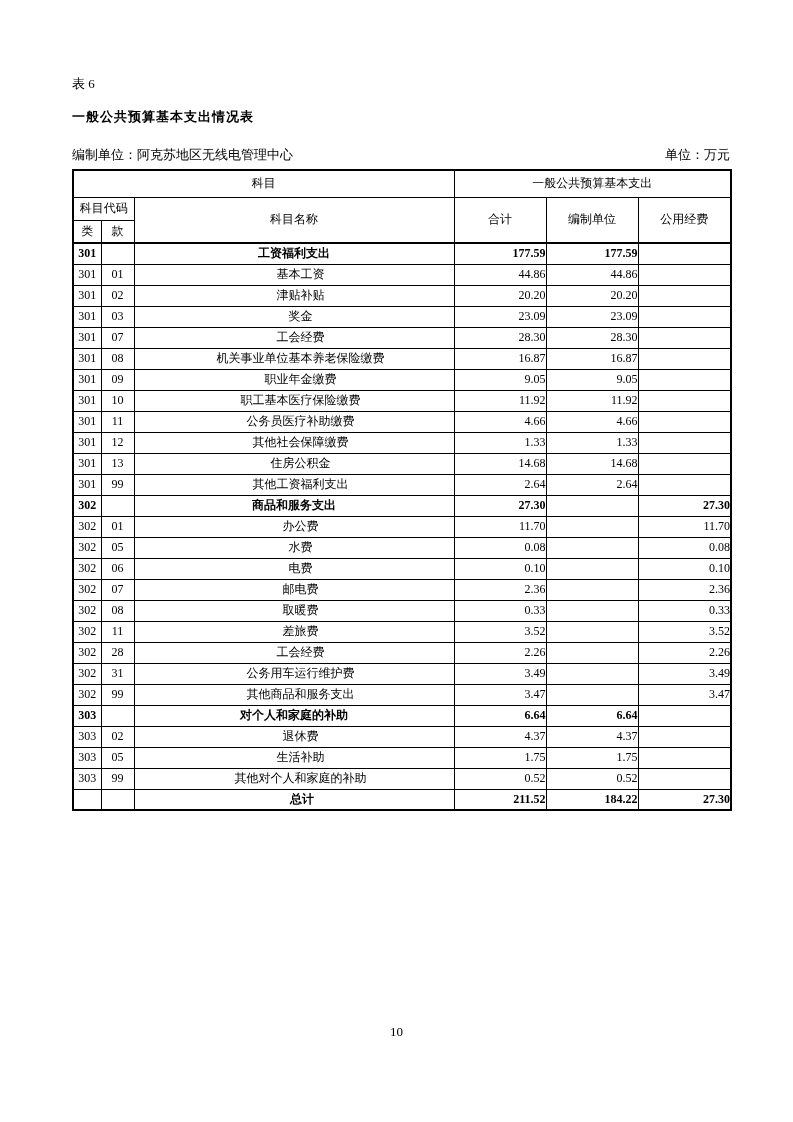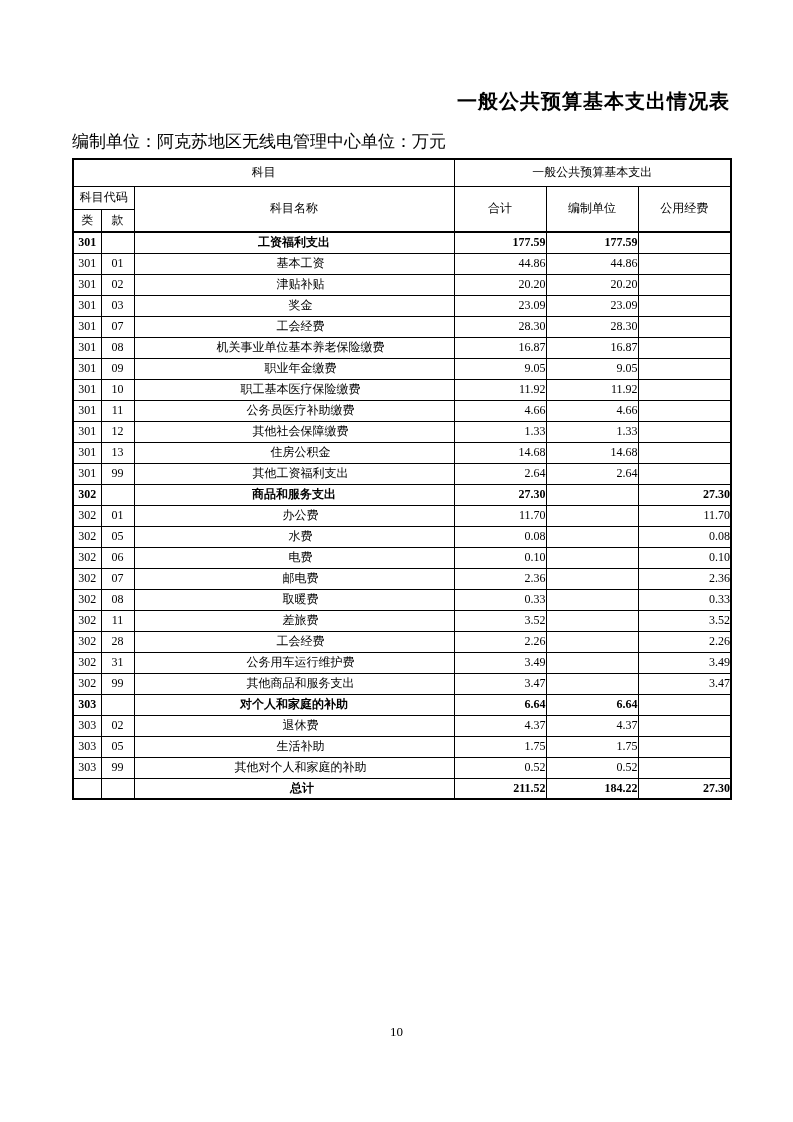--- a/index.html
+++ b/index.html
@@ -18,31 +18,31 @@
     position: relative;
     width: 793px; height: 1122px;
     padding: 76px 63px 0 72px;
   }
   .table-label {
     font-size: 13px;
     line-height: 16px;
   }
   .doc-title {
     margin: 13px 0 0 0;
-    text-align: right;
-    font-size: 20px;
+    text-align: left;
+    font-size: 13px;
     font-weight: bold;
     letter-spacing: 1px;
     line-height: 24px;
   }
   .meta-row {
     display: flex;
-    justify-content: flex-start;
+    justify-content: space-between;
     align-items: flex-end;
-    font-size: 17px;
+    font-size: 13px;
     margin-top: 17px;
     margin-bottom: 5px;
   }
   table.budget {
     border-collapse: collapse;
     table-layout: fixed;
     width: 658px;
     border: 2px solid #000;
   }
   table.budget th, table.budget td {
@@ -72,20 +72,21 @@
     top: 1024px;
     text-align: center;
     font-size: 13px;
   }
 </style>
 </head>
 <body>
 
 <div class="page">
 
+  <div class="table-label">表 6</div>
 
   <div class="doc-title">一般公共预算基本支出情况表</div>
 
   <div class="meta-row">
     <span>编制单位：阿克苏地区无线电管理中心</span>
     <span>单位：万元</span>
   </div>
 
   <table class="budget">
     <colgroup>

